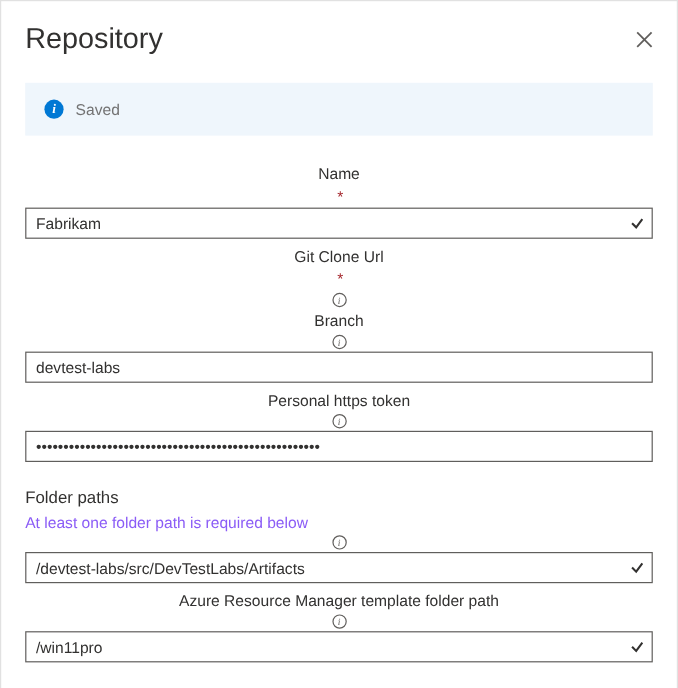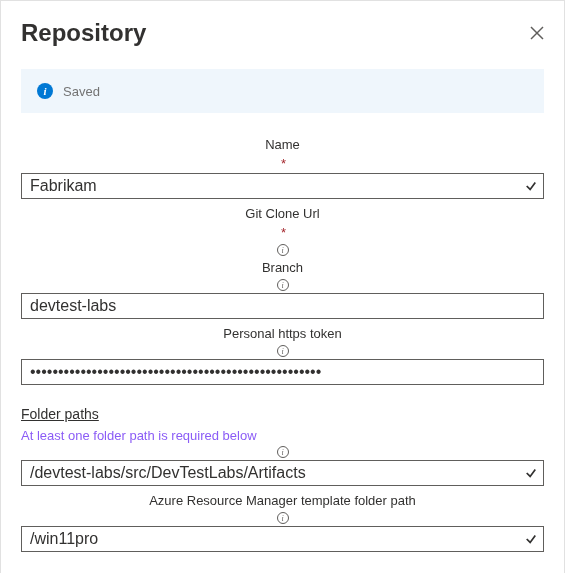--- a/index.html
+++ b/index.html
@@ -11,21 +11,21 @@
     padding: 0;
     width: 565px;
   }
   .panel { padding: 18px 20px 30px 20px; border: 1px solid #e1e1e1; }
   .header {
     display: flex;
     justify-content: space-between;
     align-items: center;
     margin-bottom: 22px;
   }
-  .title { font-size: 24px; font-weight: 700; color: #323130; }
+  .title { font-size: 24px; font-weight: 400; color: #323130; }
   .close-x { width: 14px; height: 14px; cursor: pointer; }
   .close-x svg { width:14px; height:14px; stroke:#605e5c; stroke-width:1.5; }
   .banner {
     background: #eff6fc;
     padding: 14px 16px;
     display: flex;
     align-items: center;
     gap: 10px;
     margin-bottom: 24px;
   }
@@ -46,33 +46,33 @@
   .info-outline {
     width: 12px; height: 12px; border: 1px solid #605e5c; border-radius: 50%;
     display: inline-flex; align-items: center; justify-content: center;
     font-size: 8px; color: #605e5c; font-style: italic; font-family: Georgia, serif;
   }
   .input-wrap { position: relative; margin-bottom: 7px; }
   .text-input {
     width: 100%;
     border: 1px solid #605e5c;
     padding: 4px 26px 4px 8px;
-    font-size: 16px;
+    font-size: 13px;
     font-family: inherit;
     height: 26px;
     line-height: 16px;
     color: #323130;
   }
   .chev {
     position: absolute; right: 7px; top: 50%; transform: translateY(-50%);
     width: 12px; height: 12px; pointer-events: none;
   }
   .chev svg { width:12px; height:12px; stroke:#323130; stroke-width:2; fill:none; }
   .section-gap { height: 14px; }
-  .section-title { font-size: 14px; color: #323130; margin-bottom: 6px; text-decoration: underline; }
+  .section-title { font-size: 14px; color: #323130; margin-bottom: 6px; }
   .helper { font-size: 13px; color: #8b5cf6; margin-bottom: 3px; }
   .divider { border-top: 1px solid #e1e1e1; margin-top: 34px; margin-bottom: 12px; }
   .button-row-highlight {
     border: 3px solid #e3111a;
     padding: 4px;
     display: inline-flex;
     gap: 10px;
   }
   .btn {
     height: 28px; min-width: 76px; padding: 0 16px;

